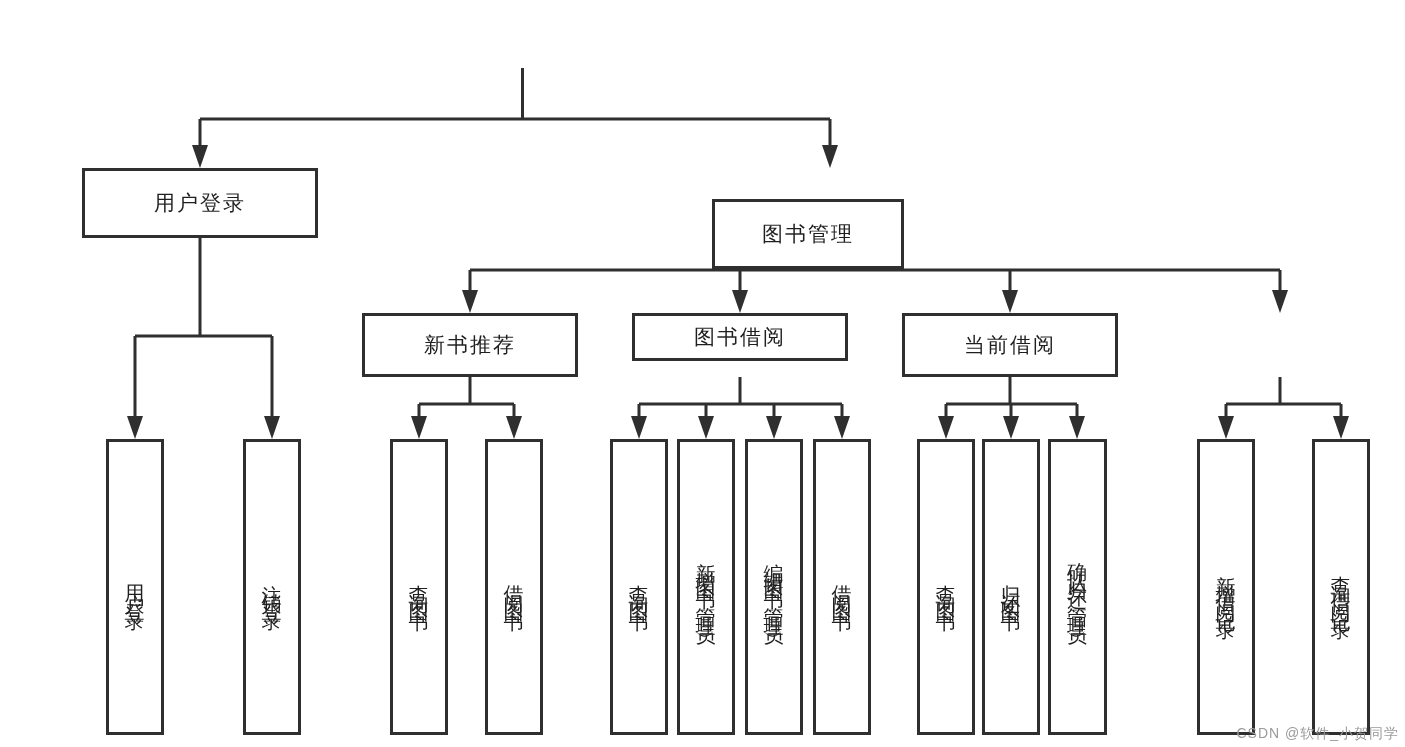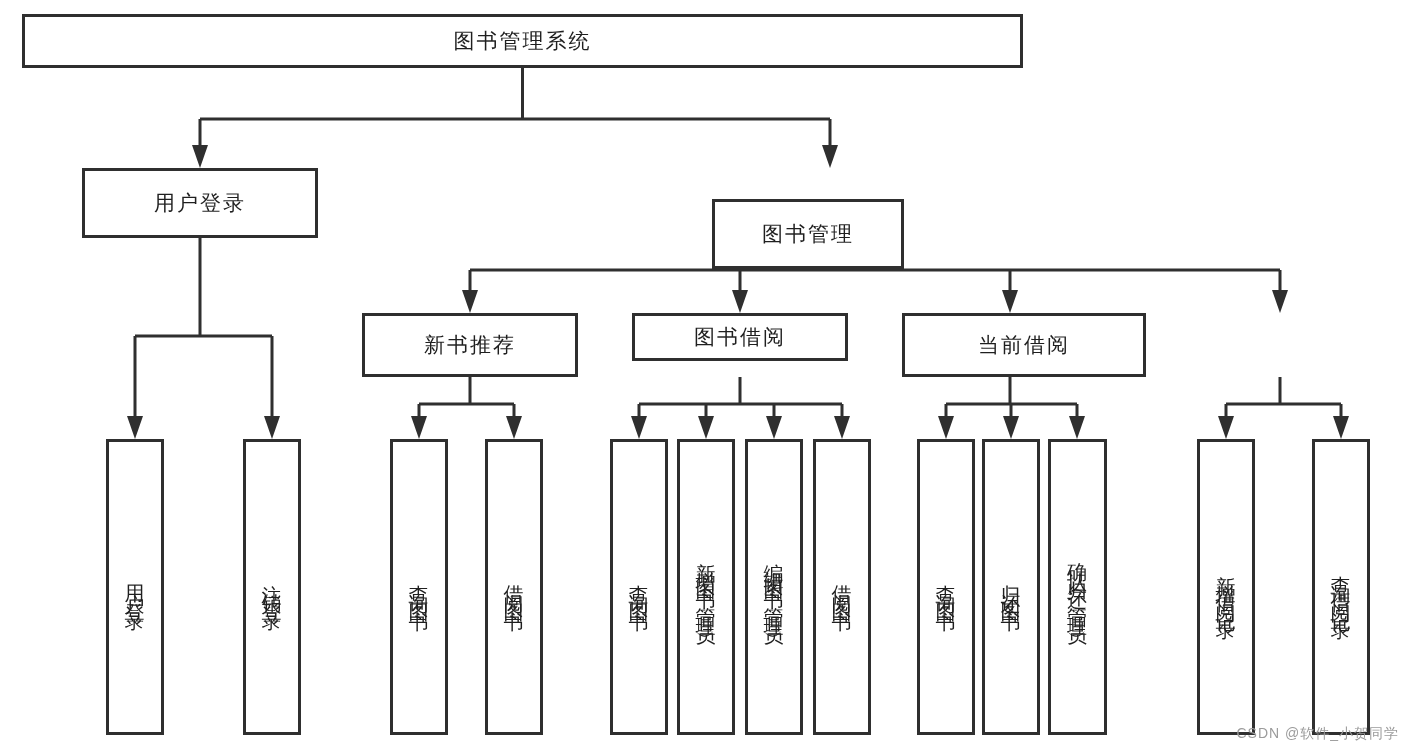--- a/index.html
+++ b/index.html
@@ -84,38 +84,35 @@
       <polygon points="1003,416 1019,416 1011,439"></polygon>
       <polygon points="1069,416 1085,416 1077,439"></polygon>
     </g>
     <g>
       <path d="M1280 377 L1280 404 M1226 404 L1341 404 M1226 404 L1226 420 M1341 404 L1341 420"></path>
       <polygon points="1218,416 1234,416 1226,439"></polygon>
       <polygon points="1333,416 1349,416 1341,439"></polygon>
     </g>
   </svg>
 
-  <div class="node" style="left:22px;top:14px;width:1001px;height:54px;">
-    <span class="h-label">图书管理系统</span>
-  </div>
 
   <div class="node" style="left:82px;top:168px;width:236px;height:70px;">
     <span class="h-label">用户登录</span>
   </div>
   <div class="node" style="left:712px;top:168px;width:192px;height:70px;margin-top:31px;">
     <span class="h-label">图书管理</span>
   </div>
 
   <div class="node" style="left:362px;top:313px;width:216px;height:64px;">
     <span class="h-label">新书推荐</span>
   </div>
   <div class="node" style="left:632px;top:313px;width:216px;height:48px;">
     <span class="h-label">图书借阅</span>
   </div>
-  <div class="node" style="left:902px;top:313px;width:244px;height:64px;">
+  <div class="node" style="left:902px;top:313px;width:216px;height:64px;">
     <span class="h-label">当前借阅</span>
   </div>
 
   <div class="node" style="left:106px;top:439px;width:58px;height:296px;">
     <span class="v-label">用户登录</span>
   </div>
   <div class="node" style="left:243px;top:439px;width:58px;height:296px;">
     <span class="v-label">注销登录</span>
   </div>
 

